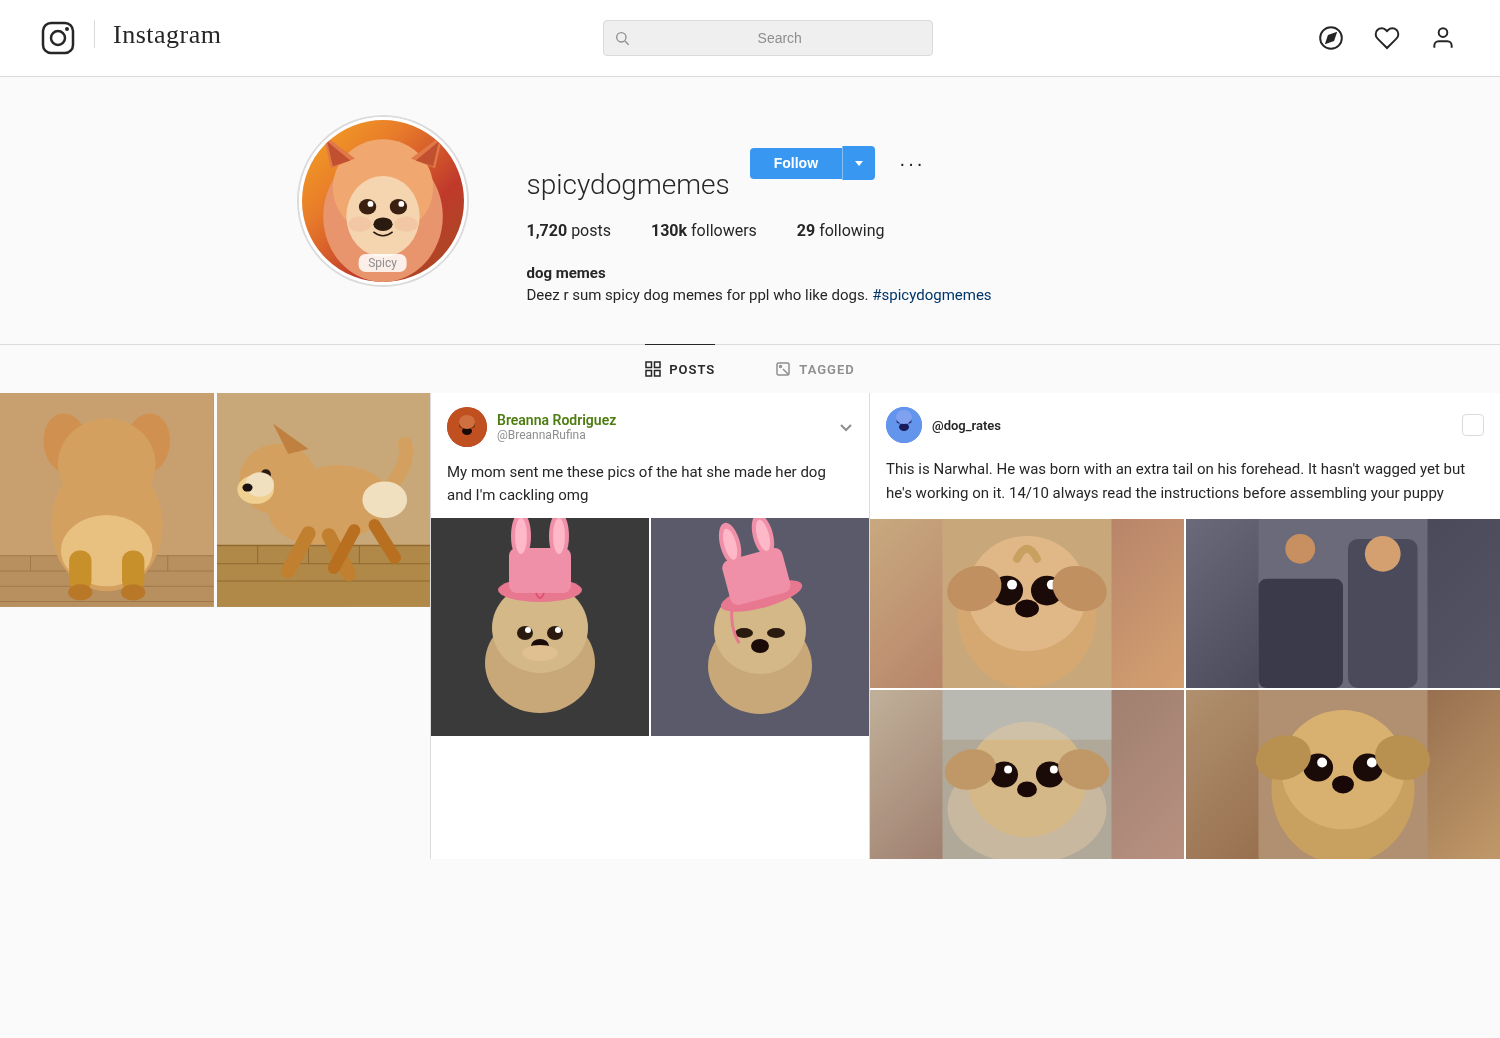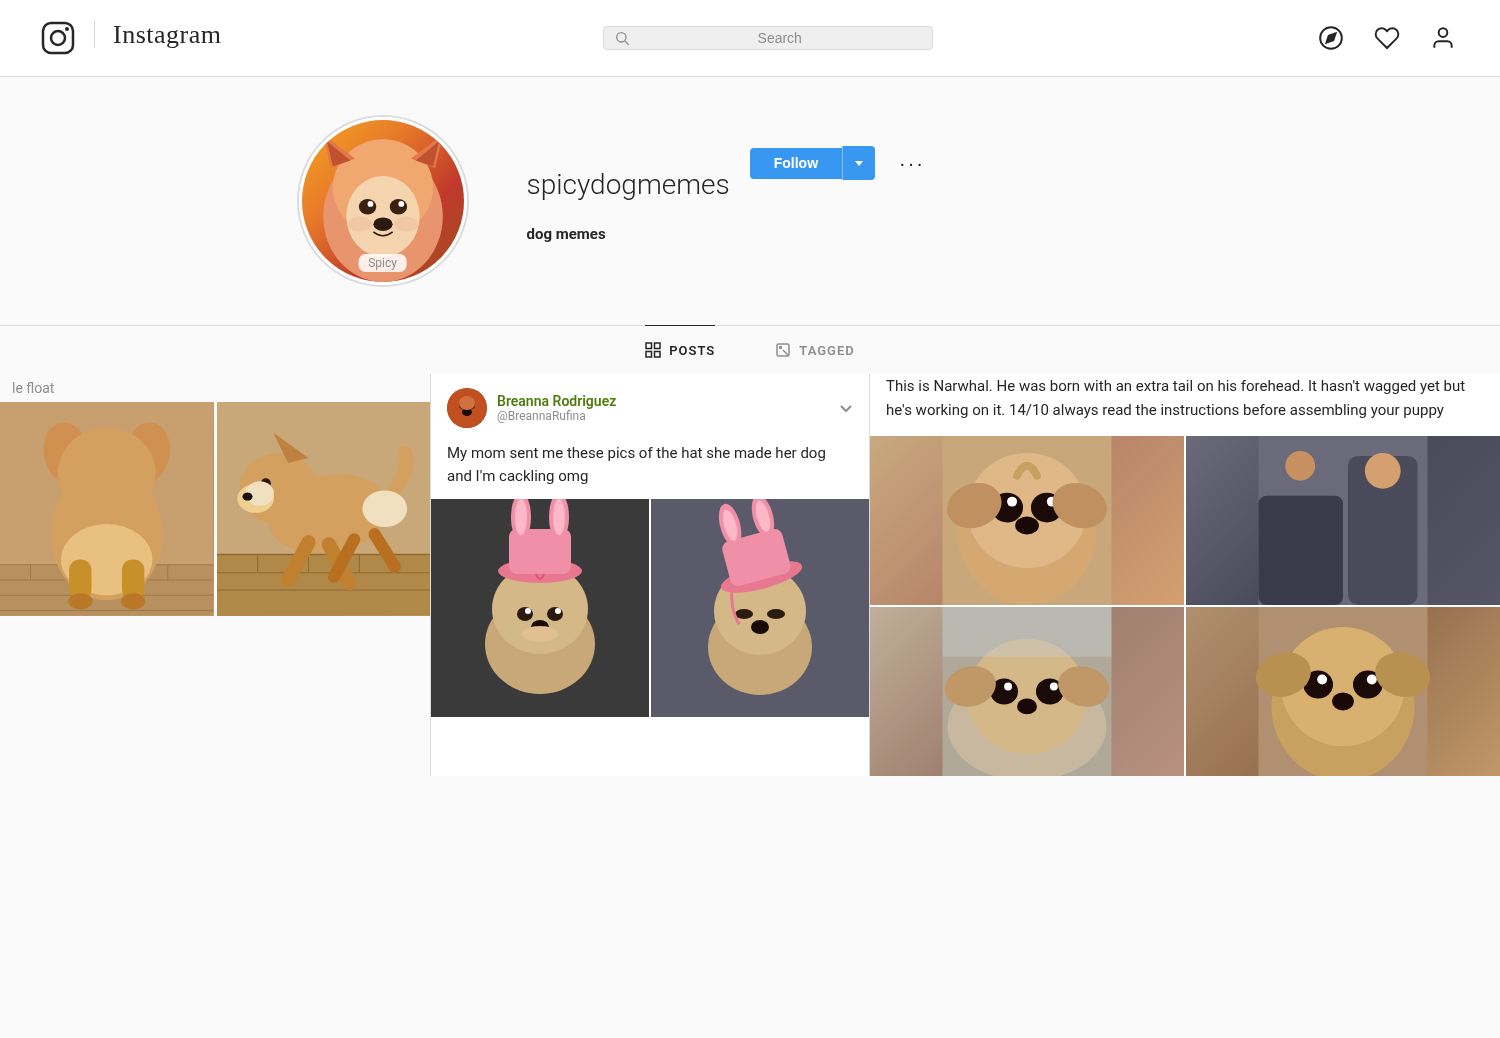--- a/index.html
+++ b/index.html
@@ -45,21 +45,21 @@
       display: flex;
       justify-content: center;
     }
     .search-box {
       display: flex;
       align-items: center;
       background: #efefef;
       border: 1px solid #dbdbdb;
       border-radius: 4px;
       width: 330px;
-      height: 24px;
+      height: 36px;
       padding: 0 10px;
       gap: 8px;
     }
     .search-box input {
       border: none;
       background: transparent;
       outline: none;
       font-size: 14px;
       color: #262626;
       width: 100%;
@@ -487,22 +487,40 @@
           <button class="follow-btn">Follow</button>
           <button class="follow-dropdown">
             <svg width="12" height="12" viewBox="0 0 12 12" fill="white">
               <polygon points="2,4 10,4 6,9"></polygon>
             </svg>
           </button>
         </div>
         <button class="more-btn">···</button>
       </div>
 
+      <div class="profile-stats">
+        <div class="stat-item">
+          <span class="stat-count">1,720</span>
+          <span class="stat-label"> posts</span>
+        </div>
+        <div class="stat-item">
+          <span class="stat-count">130k</span>
+          <span class="stat-label"> followers</span>
+        </div>
+        <div class="stat-item">
+          <span class="stat-count">29</span>
+          <span class="stat-label"> following</span>
+        </div>
+      </div>
 
       <p class="profile-name">dog memes</p>
+      <p class="profile-bio">
+        <span>Deez r sum spicy dog memes for ppl who like dogs.</span>
+        <a href="#">#spicydogmemes</a>
+      </p>
     </div>
   </div>
 </div>
 
 <div class="tabs-section">
   <div class="tabs-inner">
     <div class="tab-item active">
       <svg class="tab-icon" viewBox="0 0 16 16" fill="none" stroke="currentColor" stroke-width="1.5">
         <rect x="1" y="1" width="5.5" height="5.5"></rect>
         <rect x="9.5" y="1" width="5.5" height="5.5"></rect>
@@ -518,23 +536,20 @@
         <line x1="8" y1="8" x2="13" y2="13"></line>
       </svg>
       <span>TAGGED</span>
     </div>
   </div>
 </div>
 
 <div class="content-area">
 
   <div class="left-panel">
-    <div class="left-panel-header">
-      <span>le float</span>
-    </div>
     <div class="left-grid">
       <div class="grid-img corgi-back">
         <svg width="100%" height="100%" viewBox="0 0 210 210">
 
           <rect width="210" height="210" fill="#c8a070"></rect>
 
           <rect x="0" y="160" width="210" height="50" fill="#b89060"></rect>
           <line x1="0" y1="160" x2="210" y2="160" stroke="#a07848" stroke-width="1"></line>
           <line x1="0" y1="175" x2="210" y2="175" stroke="#a07848" stroke-width="1"></line>
           <line x1="0" y1="190" x2="210" y2="190" stroke="#a07848" stroke-width="1"></line>
@@ -673,20 +688,36 @@
             </g>
 
             <ellipse cx="109" cy="128" rx="9" ry="7" fill="#1a0a08"></ellipse>
           </svg>
         </div>
       </div>
     </div>
   </div>
 
   <div class="right-panel">
+    <div class="right-post-header">
+      <div class="right-avatar">
+        <svg width="36" height="36" viewBox="0 0 36 36">
+          <circle cx="18" cy="18" r="18" fill="#6495ED"></circle>
+          <circle cx="18" cy="14" rx="7" ry="7" fill="#4169E1"></circle>
+          <circle cx="13" cy="14" r="2.5" fill="#2a2a6a"></circle>
+          <circle cx="23" cy="14" r="2.5" fill="#2a2a6a"></circle>
+          <ellipse cx="18" cy="20" rx="5" ry="4" fill="#1a1a5a"></ellipse>
+          <ellipse cx="18" cy="10" rx="8" ry="7" fill="#80a0f0"></ellipse>
+        </svg>
+      </div>
+      <div style="flex:1; min-width:0;">
+        <div class="right-username">@dog_rates</div>
+      </div>
+      <div class="right-checkbox"></div>
+    </div>
     <div class="right-text">This is Narwhal. He was born with an extra tail on his forehead. It hasn't wagged yet but he's working on it. 14/10 always read the instructions before assembling your puppy</div>
     <div class="right-images">
       <div class="right-img ri1">
         <svg width="100%" height="100%" viewBox="0 0 170 170">
           <rect width="170" height="170" fill="#c8a87a"></rect>
 
           <ellipse cx="85" cy="95" rx="70" ry="75" fill="#d4a870"></ellipse>
           <ellipse cx="85" cy="75" rx="60" ry="58" fill="#e0b888"></ellipse>
 
           <ellipse cx="65" cy="72" rx="16" ry="15" fill="#1a0a08"></ellipse>

